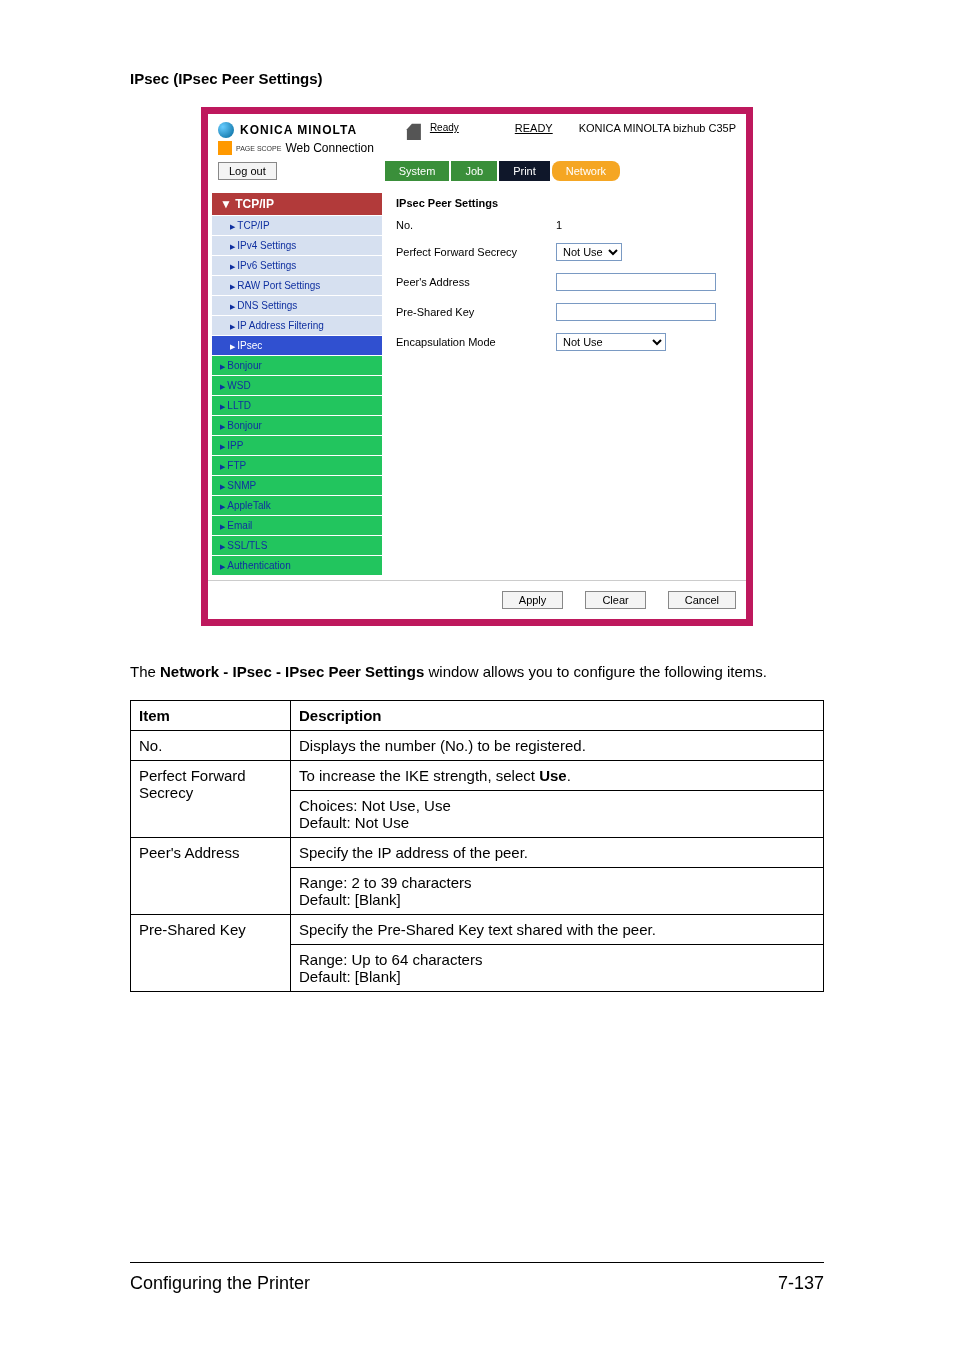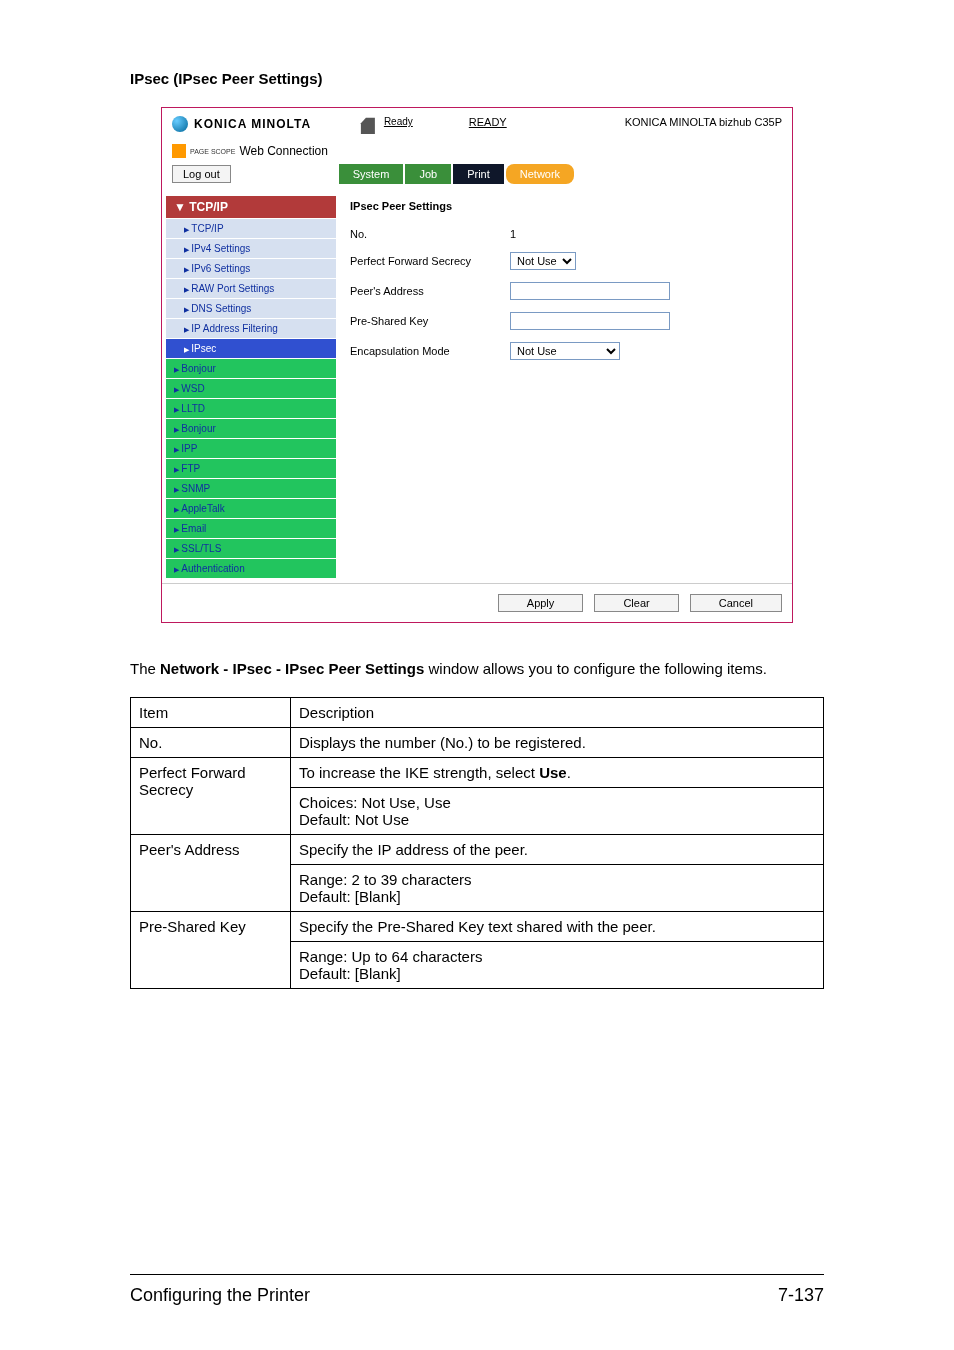--- a/index.html
+++ b/index.html
@@ -11,42 +11,42 @@
     color: #000;
     padding: 70px 130px 0 130px;
     position: relative;
   }
   .section-head {
     font-weight: bold;
     font-size: 15px;
     margin-bottom: 20px;
   }
   .screenshot {
-    border: 1px solid #be185d;
-    width: 632px;
+    border: 7px solid #be185d;
+    width: 552px;
     margin: 0 auto 36px auto;
     background: #fff;
     font-family: "Segoe UI", Tahoma, sans-serif;
     font-size: 11px;
   }
   .ss-header {
     display: flex;
     align-items: flex-start;
     padding: 8px 10px 0 10px;
   }
   .brand-left { display:flex; flex-direction:column; }
   .brand-row { display:flex; align-items:center; gap:6px; }
   .globe {
     width:16px; height:16px; border-radius:50%;
     background: radial-gradient(circle at 30% 30%, #6cf, #069);
     display:inline-block;
   }
   .brand-name { font-weight:bold; font-size:12px; letter-spacing:1px; }
   .pagescope {
-    display:flex; align-items:center; gap:4px; margin-top:12px;
+    display:flex; align-items:center; gap:4px; margin-top:3px;
   }
   .ps-icon {
     width:14px; height:14px; background:#f90; display:inline-block;
   }
   .ps-small { font-size:7px; color:#333; line-height:1; }
   .ps-text { font-size:12px; font-weight:500; }
   .status-area { display:flex; align-items:flex-start; gap:6px; margin-left:30px; flex:1;text-decoration:underline; }
   .printer-icon {
     width:20px; height:18px;
     background:#555; clip-path: polygon(15% 100%,15% 40%,40% 10%,85% 10%,85% 100%);
@@ -101,55 +101,55 @@
     padding-left:18px;
   }
   .side-sub-active span.tri::before { content:"▶ "; font-size:7px; color:#fff; }
   .side-item {
     background:#22c55e; color:#1030a0;
   }
   .side-item span.tri::before { content:"▶ "; font-size:7px; color:#1030a0; }
   .content-pane {
     flex:1; padding:8px 10px;
   }
-  .content-title { font-weight:bold; font-size:11px; margin-bottom:16px;}
+  .content-title { font-weight:bold; font-size:11px; margin-bottom:10px;}
   .form-row { display:flex; align-items:center; margin-bottom:12px; font-size:11px;}
   .form-row .lbl { width:160px; }
   .form-row .val { flex:1; }
   .sel {
     border:1px solid #7a9ac3; background:#fff;
     font-size:11px; padding:1px 2px;
   }
   .txtfield {
     border:1px solid #7a9ac3; width:160px; height:18px;
     font-size:11px; padding:1px 3px;
   }
   .btn-row {
     text-align:right; padding:10px;
     border-top:1px solid #ccc;
   }
   .winbtn {
     border:1px solid #888; background:#f4f4f4;
-    font-size:11px; padding:2px 28px; margin-left:8px;
+    font-size:11px; padding:2px 16px; margin-left:19px;
     cursor:pointer;
   }
   .para {
     font-size:15px; margin: 0 0 18px 0; line-height:1.35;
   }
   table.spec {
     border-collapse: collapse; width:100%;
     font-size:15px;
   }
   table.spec th, table.spec td {
     border:1px solid #000; padding:6px 8px;
     text-align:left; vertical-align:top;
   }
-  table.spec th { font-weight:normal;margin-left:32px; }
+  table.spec th { font-weight:bold;margin-left:32px; }
   .footer {
-    position:absolute; bottom:44px; left:130px; right:130px;
+    position:absolute; bottom:56px; left:130px; right:130px;
     border-top:1px solid #000; padding-top:10px;
     display:flex; justify-content:space-between;
     font-size:18px;
   }
   .footer .left { }
   .footer .right { }
 </style>
 </head>
 <body>
 

